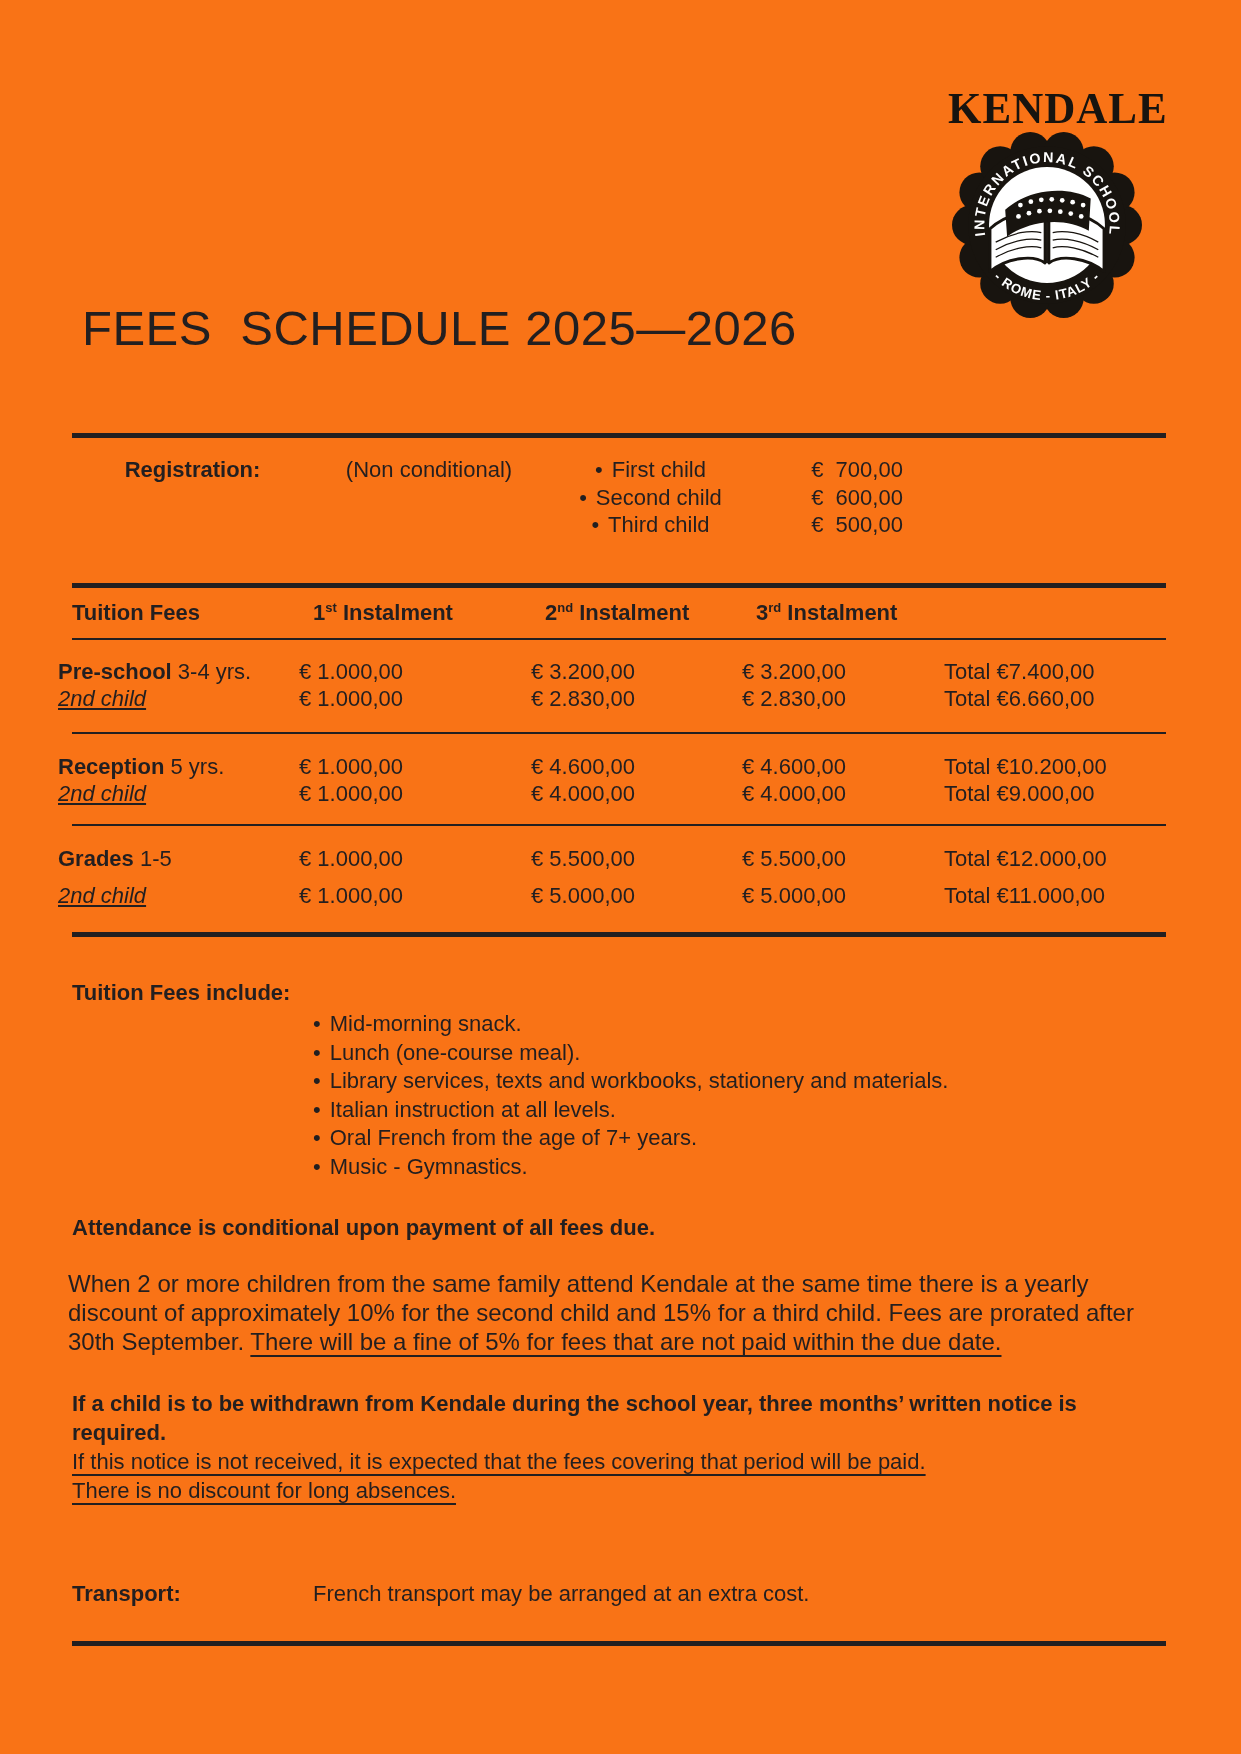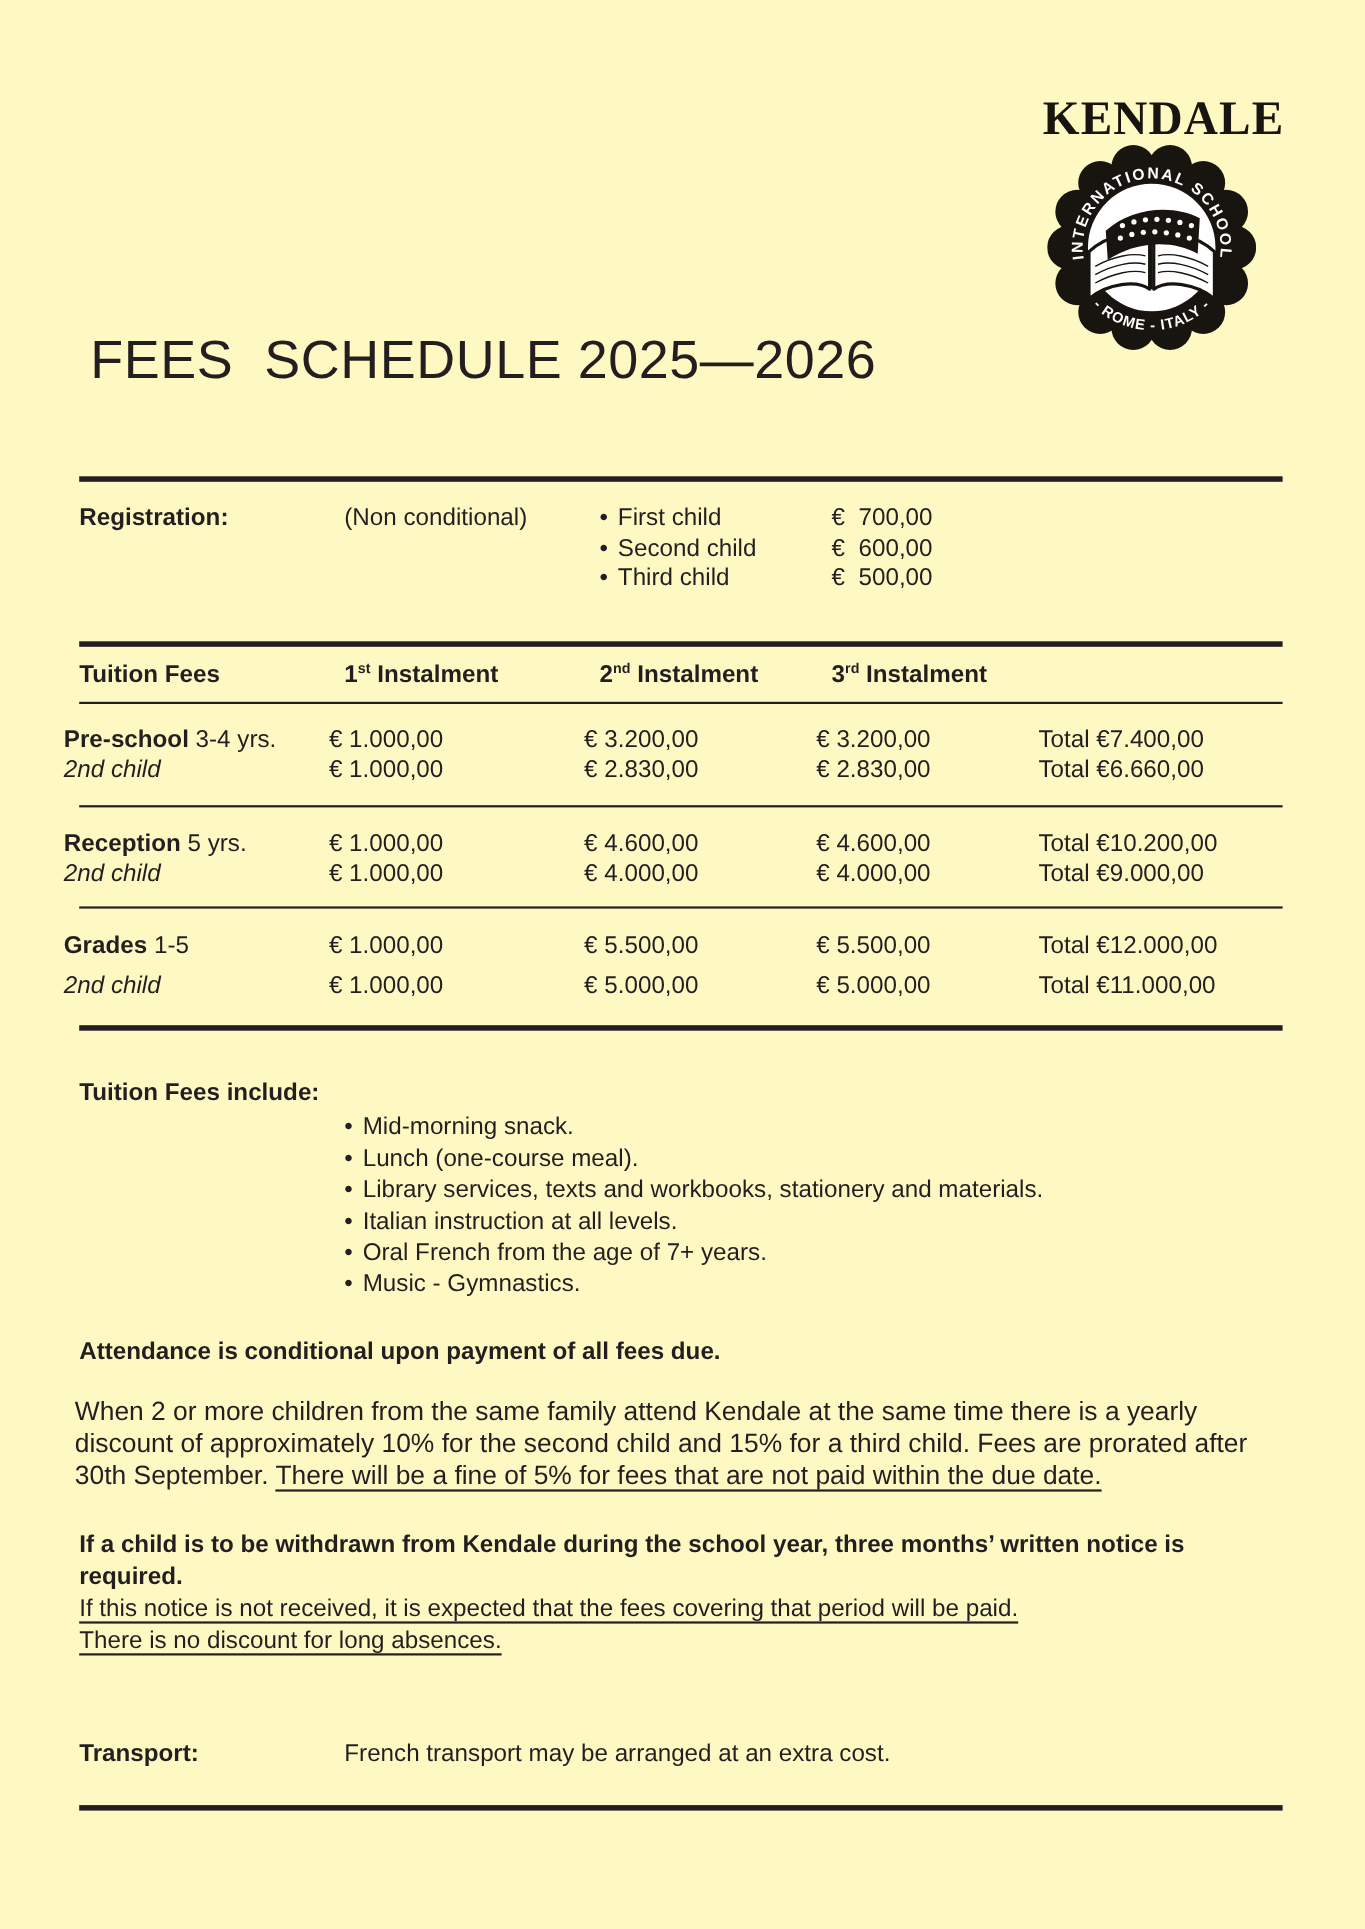--- a/index.html
+++ b/index.html
@@ -1,27 +1,27 @@
 <!DOCTYPE html>
 <html><head>
 <meta charset="utf-8">
 <style>
   html,body{margin:0;padding:0;background:#e8e8e8;}
   .page{
     position:relative;
     width:1241px;height:1754px;
-    background:#fef9c3;
+    background:#f97316;
     font-family:"Liberation Sans",sans-serif;
     color:#231f20;
     overflow:hidden;
     margin:0 auto;
   }
   .abs{position:absolute;}
   .bold{font-weight:bold;}
-  .italic{font-style:italic;}
+  .italic{font-style:italic;text-decoration:underline;}
   .pre{white-space:pre;}
   .ul{text-decoration:underline;text-decoration-thickness:1.5px;text-underline-offset:5px;}
 
   
   .wordmark{
     left:948px;top:84px;width:216px;
     text-align:center;
     font-family:"Liberation Serif",serif;
     font-weight:bold;font-size:43px;letter-spacing:1px;
     color:#18140f;
@@ -46,21 +46,21 @@
   .rule.thick{height:4.5px;}
   .rule.thin{height:2px;}
 
   
   .grid-row{
     display:grid;
     grid-template-columns:241px 232px 211px 202px 1fr;
     align-items:baseline;
   }
   .reg{left:72px;top:456px;width:1094px;font-size:22px;}
-  .reg .grid-row{line-height:27.5px;}
+  .reg .grid-row{line-height:27.5px;text-align:center;}
   .bullet-mark{display:inline-block;margin-right:9px;}
 
   .thead{left:72px;top:599px;width:1094px;font-size:22px;line-height:28px;}
   sup.ord{font-size:13px;vertical-align:super;line-height:0;}
 
   .tgroup{left:58px;width:1094px;font-size:22px;}
   .tgroup .grid-row{line-height:27px;}
   .tgroup.g3 .grid-row{line-height:37px;}
   .cell-total{display:flex;padding-right:14px;}
 

